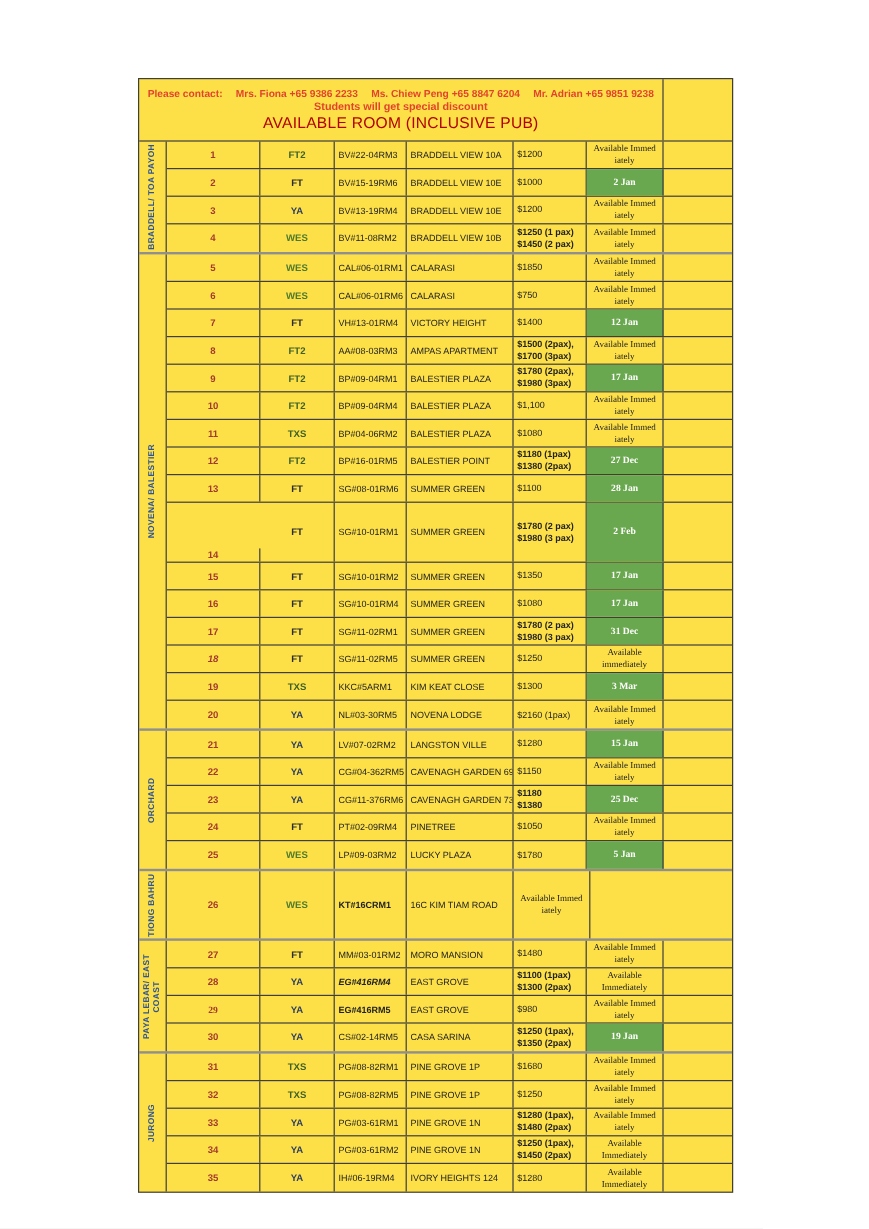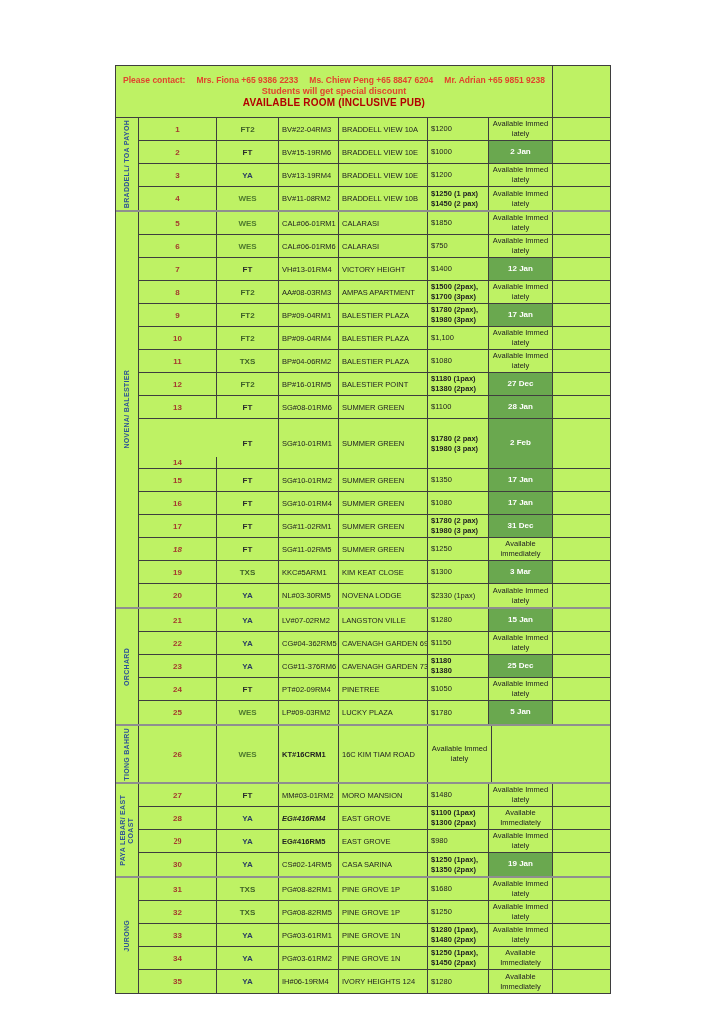--- a/index.html
+++ b/index.html
@@ -4,33 +4,33 @@
 <style>
   * { margin:0; padding:0; box-sizing:border-box; }
   html,body { background:#e9e9e9; }
   .page {
     position:relative; width:724px; height:1024px; background:#ffffff;
     font-family:"Liberation Sans", sans-serif; color:#222; overflow:hidden;
     margin:0 auto;
   }
   .sheet {
     position:absolute; left:115px; top:65px; width:496px;
-    border:1px solid #3e3e3e; background:#bef264;
+    border:1px solid #3e3e3e; background:#fde047;
   }
   
   .header-row { display:flex; height:52px; border-bottom:1px solid #3e3e3e; }
   .header-main {
     width:437px; border-right:1px solid #3e3e3e;
     display:flex; flex-direction:column; justify-content:center; align-items:center;
     gap:1px; padding:2px 0;
   }
   .header-empty { flex:1; }
   .contact-line { display:flex; gap:11px; font-weight:bold; font-size:8.5px; color:#e2432e; white-space:nowrap; }
   .discount { font-weight:bold; font-size:9px; color:#e2432e; }
-  .doc-title { font-weight:bold; font-size:10px; color:#b30000; letter-spacing:0.2px; }
+  .doc-title { font-weight:normal; font-size:13px; color:#b30000; letter-spacing:0.2px; }
   
   .section { display:flex; border-bottom:2px solid #8f8f8f; }
   .section:last-child { border-bottom:none; }
   .section-label {
     width:23px; border-right:1px solid #3e3e3e;
     display:flex; align-items:center; justify-content:center; overflow:hidden;
   }
   .section-label span {
     writing-mode:vertical-rl; transform:rotate(180deg);
     font-size:7px; font-weight:bold; color:#2e5496;
@@ -44,21 +44,21 @@
     border-right:1px solid #3e3e3e;
     display:flex; flex-direction:column; justify-content:center;
     padding:1px 3px; overflow:hidden;
   }
   .c-no    { width:78px; align-items:center; font-weight:bold; font-size:8px; color:#a43a2e; }
   .c-type  { width:62px; align-items:center; font-weight:bold; font-size:8px; }
   .c-code  { width:60px; font-size:7.5px; white-space:nowrap; }
   .c-prop  { width:89px; font-size:7.5px; white-space:nowrap; }
   .c-price { width:61px; font-size:7.5px; line-height:1.3; white-space:nowrap; }
   .c-price.bold { font-weight:bold; }
-  .c-avail { width:64px; align-items:center; text-align:center; font-size:7.5px; line-height:1.3; }
+  .c-avail { width:64px; align-items:center; text-align:center; font-size:7.5px; line-height:1.3;font-family:Liberation Serif, serif; }
   .c-avail.green { background:#6aa84f; color:#ffffff; font-weight:bold; font-size:8px; }
   .c-empty { flex:1; border-right:none; }
 </style>
 </head>
 <body>
 
 <div class="page">
   <div class="sheet">
 
     <div class="header-row">
@@ -349,21 +349,21 @@
                 <div>3 Mar</div>
               </div>
               <div class="cell c-empty"></div>
             </div>
             <div class="row">
               <div class="cell c-no" style="color: rgb(164, 58, 46);">20</div>
               <div class="cell c-type" style="color: rgb(44, 62, 98);">YA</div>
               <div class="cell c-code">NL#03-30RM5</div>
               <div class="cell c-prop">NOVENA LODGE</div>
               <div class="cell c-price">
-                <div>$2330 (1pax)</div>
+                <div>$2160 (1pax)</div>
               </div>
               <div class="cell c-avail">
                 <div>Available Immed</div>
                 <div>iately</div>
               </div>
               <div class="cell c-empty"></div>
             </div>
           </div>
         </div>
         <div class="section">

